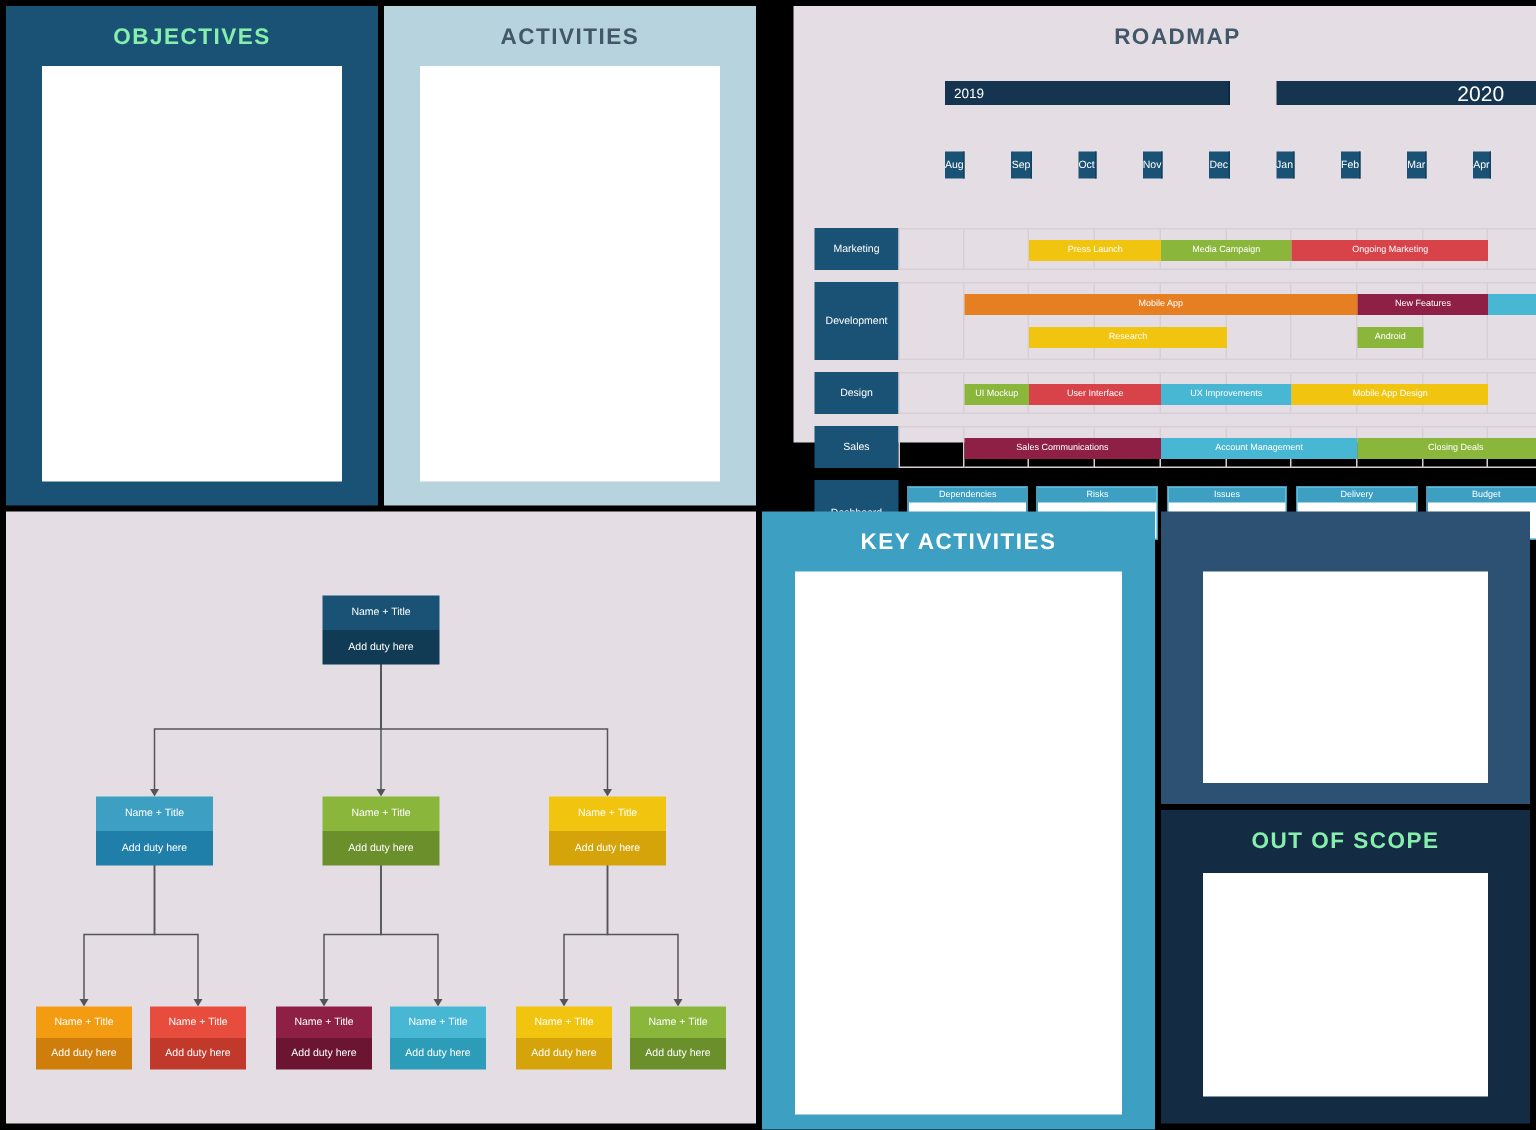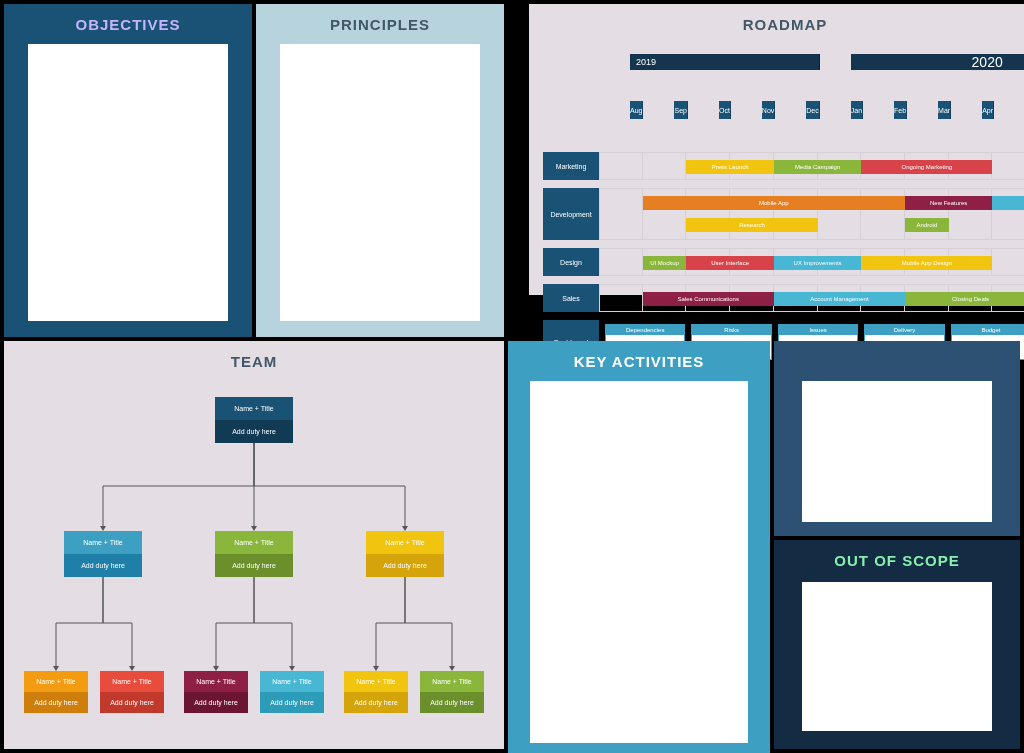--- a/index.html
+++ b/index.html
@@ -19,21 +19,21 @@
     font-weight: 600;
     padding-top: 12px;
   }
   .white-box {
     background: #fff;
     position: absolute;
   }
 
   
   #objectives { left: 4px; top: 4px; width: 248px; height: 333px; background: #1a5276; }
-  #objectives .panel-title { color: #c4b5fd; }
+  #objectives .panel-title { color: #86efac; }
   #objectives .white-box { left: 24px; top: 40px; right: 24px; bottom: 16px; }
 
   
   #principles { left: 256px; top: 4px; width: 248px; height: 333px; background: #b7d3de; }
   #principles .panel-title { color: #425767; }
   #principles .white-box { left: 24px; top: 40px; right: 24px; bottom: 16px; }
 
   
   #roadmap { left: 508px; top: 4px; width: 512px; height: 291px; background: #e4dee4; margin-left: 21px; }
   #roadmap .panel-title { color: #425767; }
@@ -121,21 +121,21 @@
 </style>
 </head>
 <body>
 
 <div id="objectives" class="panel">
   <div class="panel-title">OBJECTIVES</div>
   <div class="white-box"></div>
 </div>
 
 <div id="principles" class="panel">
-  <div class="panel-title">PRINCIPLES</div>
+  <div class="panel-title">ACTIVITIES</div>
   <div class="white-box"></div>
 </div>
 
 <div id="roadmap" class="panel">
   <div class="panel-title">ROADMAP</div>
 
   <div class="rm">
     <div class="rm-corner"></div>
     <div class="rm-year1">2019</div>
     <div class="rm-year2">2020</div>
@@ -273,21 +273,20 @@
               <div class="dash-card-head">On Radar</div>
               <div class="dash-card-body"></div>
             </div>
           </div>
       </div>
     </div>
   </div>
 </div>
 
 <div id="team" class="panel">
-  <div class="panel-title">TEAM</div>
   <div class="org" id="org">
     <svg id="org-lines" viewBox="0 0 500 368">
         <path d="M 250 60 L 250 105 L 99 105 L 99 145"></path>
         <polygon points="96,145 102,145 99,150"></polygon>
         <path d="M 250 60 L 250 105 L 250 105 L 250 145"></path>
         <polygon points="247,145 253,145 250,150"></polygon>
         <path d="M 250 60 L 250 105 L 401 105 L 401 145"></path>
         <polygon points="398,145 404,145 401,150"></polygon>
         <path d="M 99 194 L 99 242 L 52 242 L 52 285"></path>
         <polygon points="49,285 55,285 52,290"></polygon>

